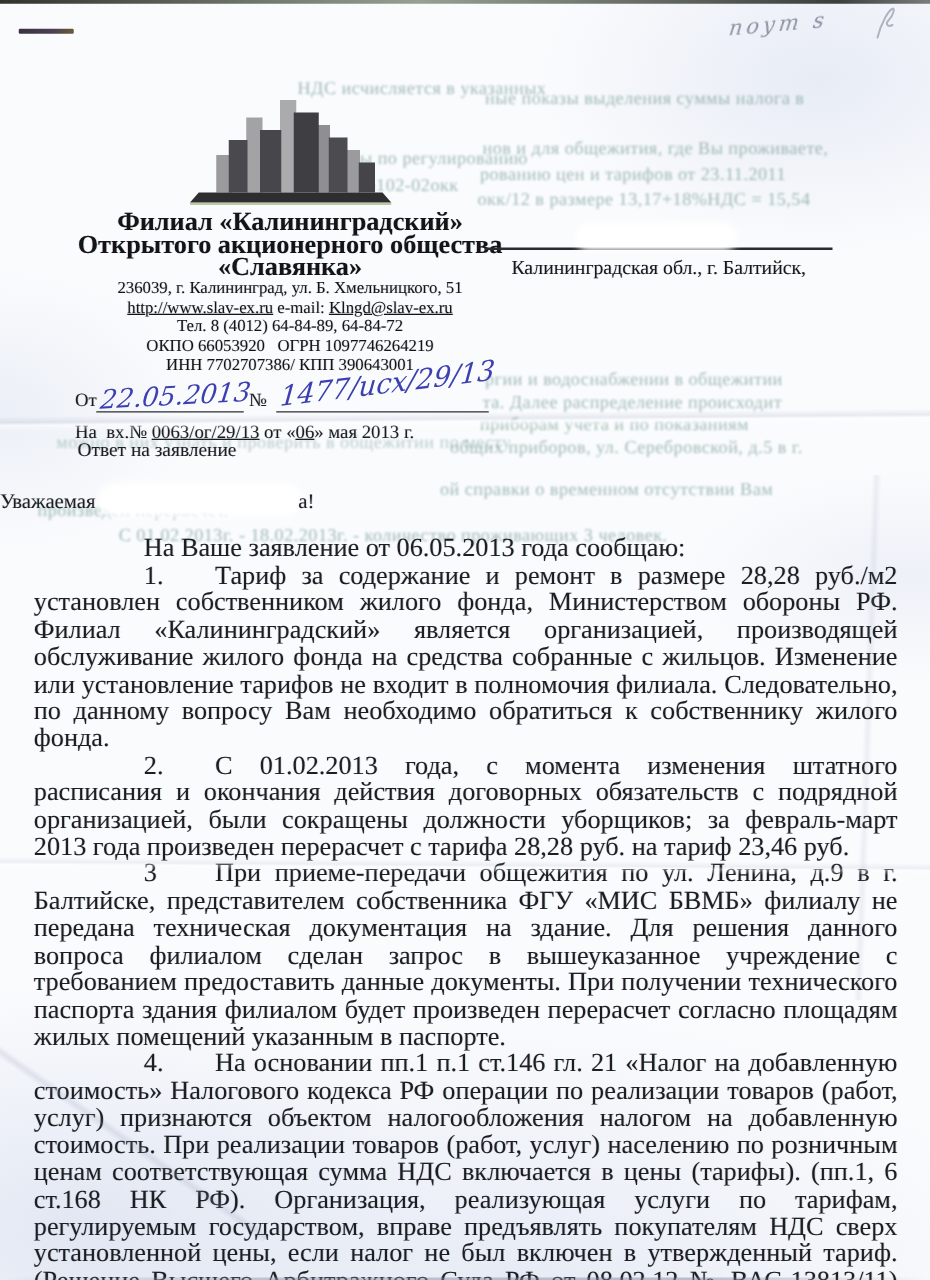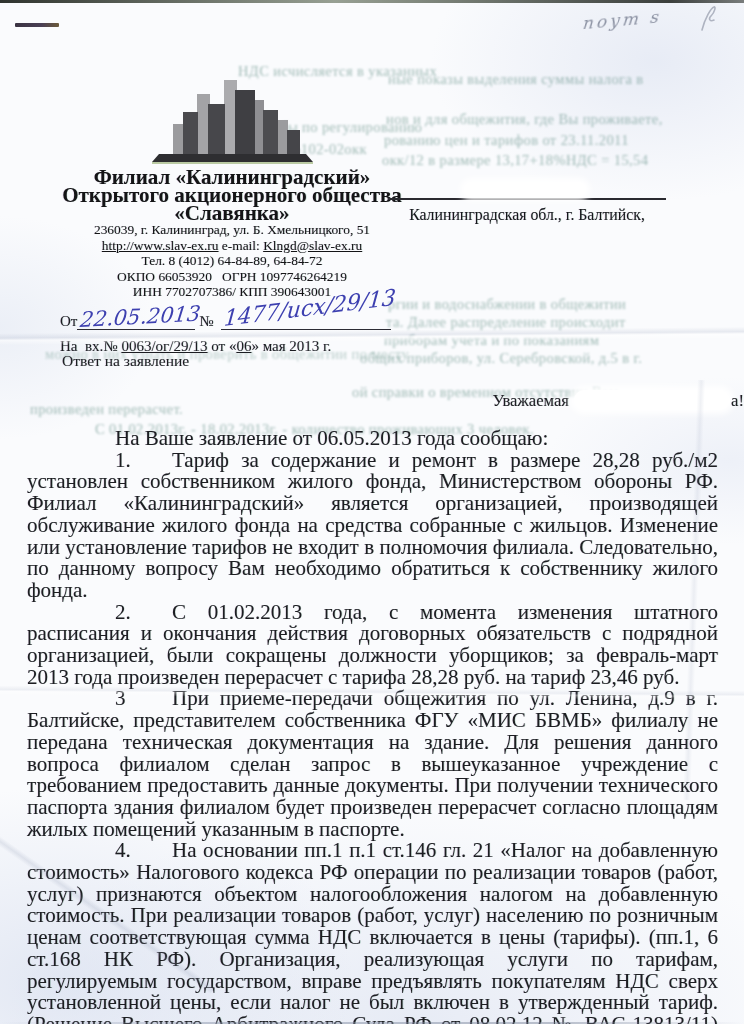--- a/index.html
+++ b/index.html
@@ -84,21 +84,21 @@
   
   .recipient{position:absolute;left:388px;top:180px;width:278px;text-align:center;font-size:15.8px;color:#17181c;}
   .rec-rule{position:relative;height:18px;border-bottom:2.2px solid #2a2a30;margin-bottom:6px;}
   .redact{background:#fff;border-radius:10px;box-shadow:0 0 6px 4px rgba(255,255,255,.95);display:inline-block;}
   .rec-redact{position:absolute;left:76px;top:2px;width:122px;height:15px;}
   .rec-line2-wrap{position:relative;}
   .rec-redact2{position:absolute;left:212px;top:-2px;width:58px;height:20px;}
 
   
   .subject{position:absolute;left:62px;top:352px;font-size:15.5px;}
-  .salutation{position:absolute;left:0;top:390px;width:744px;text-align:right;font-size:16.6px;}
+  .salutation{position:absolute;left:0;top:390px;width:744px;text-align:left;font-size:16.6px;}
   .sal-redact{width:156px;height:20px;vertical-align:-4px;margin:0 1px;}
 
   
   .body{position:absolute;left:27px;top:428px;width:691px;font-size:21px;line-height:21.7px;
     text-align:justify;color:#1d1e22;}
   .body p{margin:0;text-indent:88px;}
   .intro{text-indent:88px;}
   .pnum{display:inline-block;min-width:57px;text-indent:0;}
 </style>
 </head>

